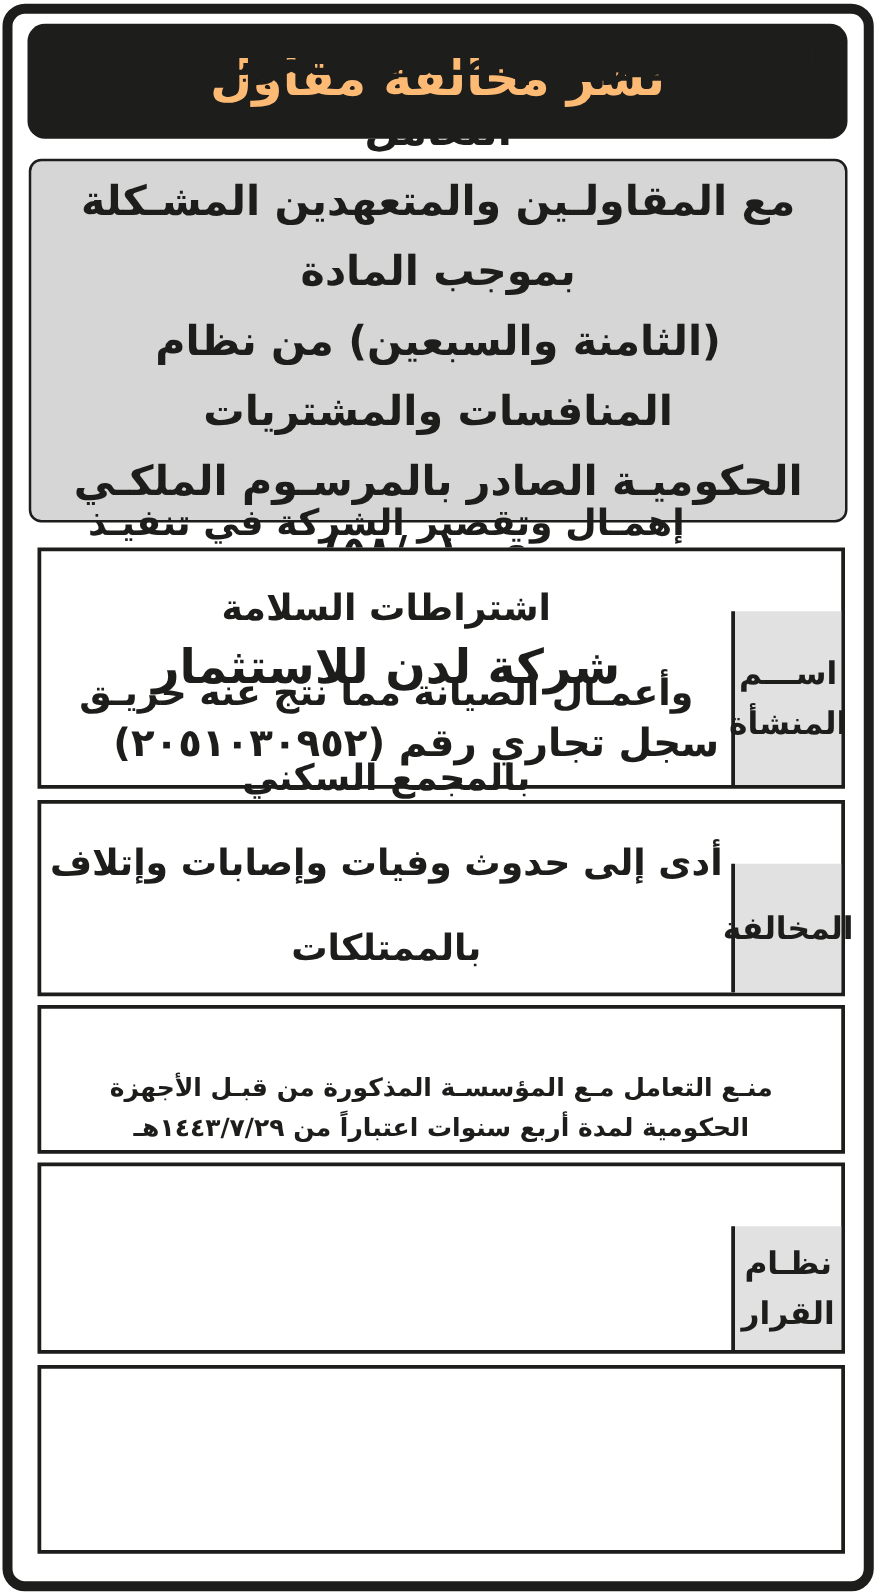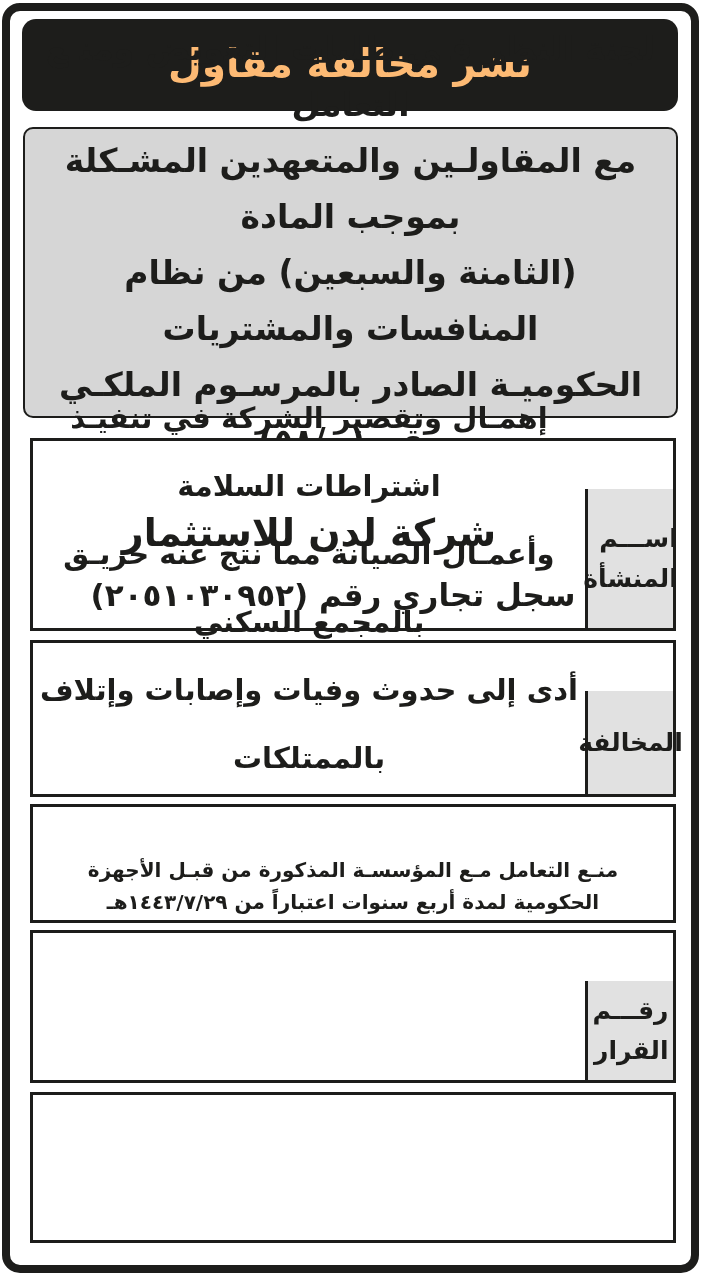--- a/index.html
+++ b/index.html
@@ -83,20 +83,21 @@
   .row-4 { top: 930px;  height: 153px; }
   .row-5 { top: 1092px; height: 151px; }
   .label-cell {
     width: 88px;
     flex: 0 0 88px;
     background: #e1e1e1;
     border-left: 3px solid #1d1d1b;
     display: flex;
     align-items: center;
     justify-content: center;
+    text-align: center;
     white-space: pre-line;
     font-size: 25px;
     line-height: 40px;
     box-sizing: border-box;
     margin-top: 48px;
   }
   .content-cell {
     flex: 1;
     display: flex;
     flex-direction: column;
@@ -149,20 +150,20 @@
 وأعمـال الصيانة مما نتج عنه حريـق بالمجمع السكني
 أدى إلى حدوث وفيات وإصابات وإتلاف بالممتلكات</div>
   </div>
 
   <div class="row row-3">
     <div class="content-cell">منـع التعامل مـع المؤسسـة المذكورة من قبـل الأجهزة
 الحكومية لمدة أربع سنوات اعتباراً من ١٤٤٣/٧/٢٩هـ</div>
   </div>
 
   <div class="row row-4">
-    <div class="label-cell">رقـــم
+    <div class="label-cell">نظـام
 القرار</div>
   </div>
 
   <div class="row row-5">
   </div>
 
 </div>
 
 </body></html>

